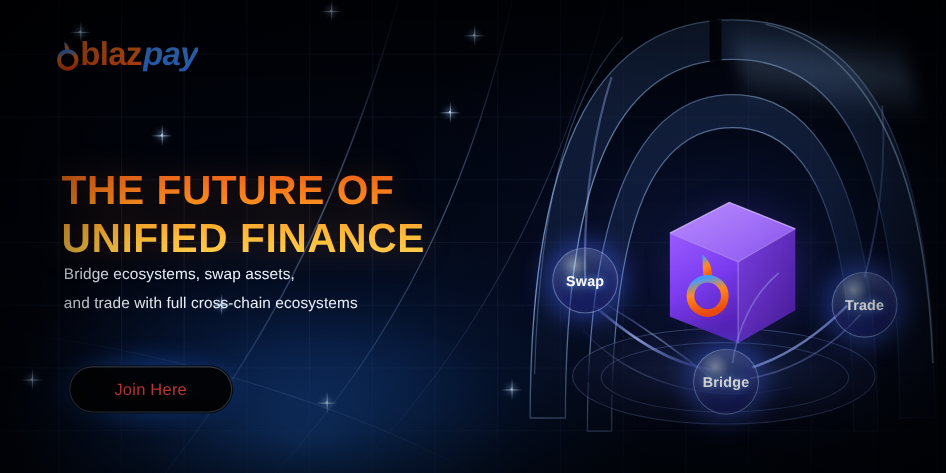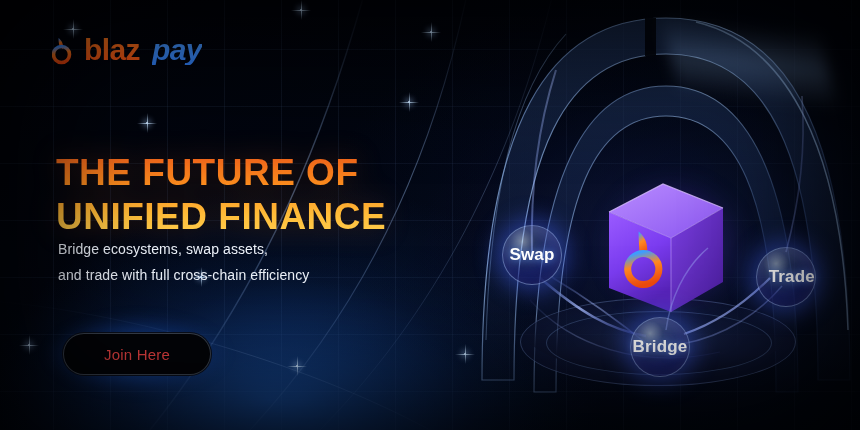--- a/index.html
+++ b/index.html
@@ -64,21 +64,21 @@
 
   
   .arcs { position: absolute; inset: 0; }
 
   
   .logo {
     position: absolute;
     left: 52px; top: 32px;
     display: flex;
     align-items: center;
-    gap: 12px;
+    gap: 1px;
     height: 36px;
   }
   .logo-mark { position: relative; width: 20px; height: 30px; }
   .logo-text {
     font-size: 30px;
     font-weight: bold;
     letter-spacing: -0.6px;
     line-height: 30px;
   }
   .logo-blaz {
@@ -195,27 +195,27 @@
     background:
       radial-gradient(circle at 33% 27%, rgba(215,232,255,0.55) 0%, rgba(120,150,255,0.28) 22%, rgba(52,66,190,0.42) 55%, rgba(28,34,120,0.55) 100%);
     border: 1px solid rgba(170,200,255,0.45);
     box-shadow:
       0 0 22px 7px rgba(62,92,230,0.48),
       inset 0 -7px 16px rgba(20,24,90,0.55),
       inset 0 6px 14px rgba(200,220,255,0.22);
   }
   .node-label {
     color: #ffffff;
-    font-size: 17px;
+    font-size: 13px;
     font-weight: bold;
     letter-spacing: 0.2px;
     text-shadow: 0 0 8px rgba(120,170,255,0.9);
   }
   .node-swap   { left: 32px;  top: 225px; width: 58px; height: 58px; }
-  .node-trade  { left: 286px; top: 247px; width: 58px; height: 58px; justify-content: flex-end; }
+  .node-trade  { left: 286px; top: 247px; width: 58px; height: 58px; }
   .node-bridge { left: 160px; top: 317px; width: 58px; height: 58px; }
 
   .streams { position: absolute; inset: 0; }
   .beam {
     position: absolute;
     left: 200px; top: -40px;
     width: 150px; height: 170px;
     background: linear-gradient(200deg, rgba(150,195,255,0.0) 40%, rgba(150,195,255,0.30) 58%, rgba(120,170,255,0.0) 76%);
     transform: rotate(-14deg);
     filter: blur(7px);
@@ -278,21 +278,21 @@
     <span class="logo-text logo-pay">pay</span>
   </div>
 
   <h1 class="headline">
     <span>THE FUTURE OF</span>
     <span>UNIFIED FINANCE</span>
   </h1>
 
   <p class="subtitle">
     <span>Bridge ecosystems, swap assets,</span>
-    <span>and trade with full cross-chain efficiency</span>
+    <span>and trade with full cross-chain ecosystems</span>
   </p>
 
   <div class="cta-wrap">
     <div class="cta-glow"></div>
     <button class="cta">Join Here</button>
   </div>
 
   <div class="scene">
 
     <svg width="390" height="430" viewBox="0 0 390 430" style="position:absolute;inset:0;">

